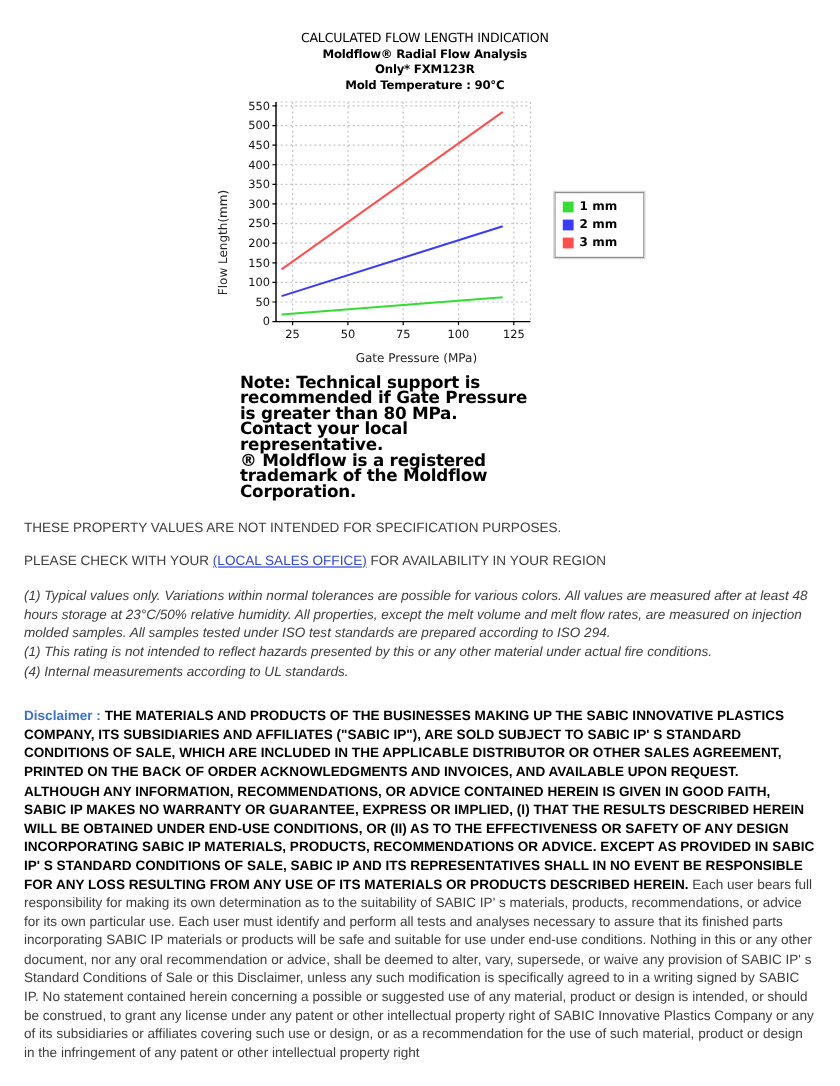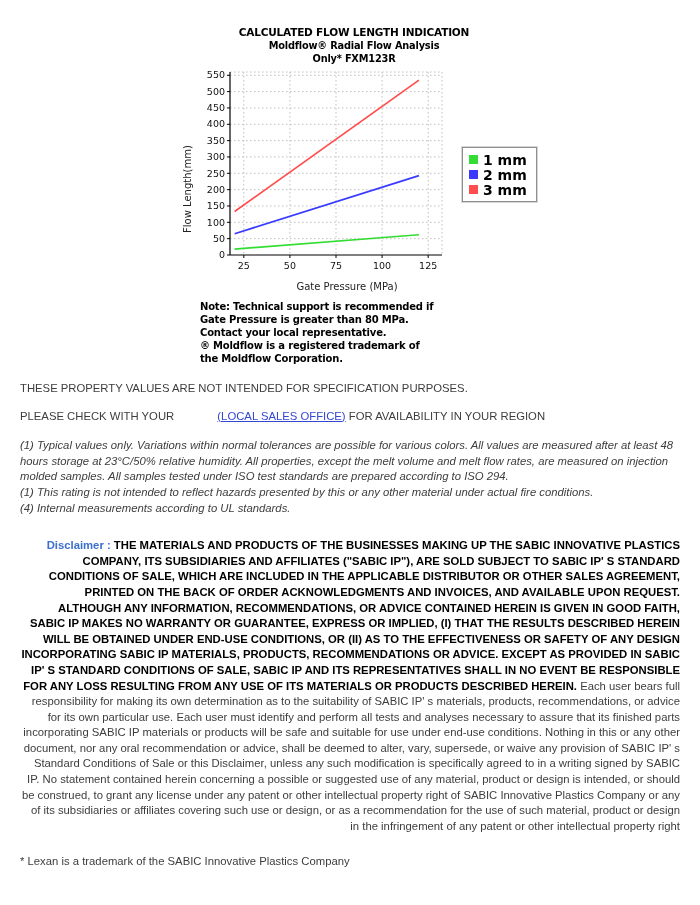--- a/index.html
+++ b/index.html
@@ -2,59 +2,60 @@
 <html><head>
 <meta charset="utf-8">
 <style>
   html,body{margin:0;padding:0;background:#ffffff;}
   body{width:700px;height:905px;overflow:hidden;font-family:"Liberation Sans",sans-serif;color:#3d3d3d;}
   .page{position:relative;width:700px;height:905px;background:#fff;}
 
   
   .figure{width:348px;margin:26px auto 0 auto;position:relative;left:4px;}
   .fig-titles{text-align:center;font-family:"DejaVu Sans",sans-serif;color:#000;}
-  .t1{font-size:10.5px;font-weight:bold;letter-spacing:-0.2px;line-height:13px;}
+  .t1{font-size:10.5px;font-weight:normal;letter-spacing:-0.2px;line-height:13px;}
   .t2{font-size:9.8px;font-weight:bold;letter-spacing:-0.2px;line-height:13px;}
   .chart-row{position:relative;display:flex;align-items:stretch;margin-top:2px;height:216px;}
   .ylabel{width:14px;display:flex;align-items:center;justify-content:center;
           writing-mode:vertical-rl;transform:rotate(180deg);
           font-family:"DejaVu Sans",sans-serif;font-size:10px;color:#222;
           padding-bottom:28px;}
   svg.chart{display:block;}
   .legend{position:absolute;left:282px;top:80px;width:62px;background:#fff;
           border:1px solid #8f8f8f;outline:1px solid #d7d7d7;padding:4px 5px 4px 6px;}
   .lg-row{display:flex;align-items:center;height:15px;}
   .sw{width:9px;height:9px;display:inline-block;margin-right:5px;flex:0 0 9px;}
-  .lg-label{font-family:"DejaVu Sans",sans-serif;font-size:14px;font-weight:bold;color:#000;}
+  .lg-label{font-family:"DejaVu Sans",sans-serif;font-size:10px;font-weight:bold;color:#000;}
   .xlabel{width:262px;margin-left:14px;padding-left:22px;box-sizing:content-box;
           text-align:center;font-family:"DejaVu Sans",sans-serif;font-size:10px;color:#222;margin-top:-2px;}
   .fig-note{margin:8px 16px 0 20px;width:240px;font-family:"DejaVu Sans",sans-serif;
-            font-size:10px;font-weight:bold;color:#000;line-height:13px;letter-spacing:-0.2px;}
+            font-size:14px;font-weight:bold;color:#000;line-height:13px;letter-spacing:-0.2px;}
 
   
   .copy{margin:0 20px;width:660px;font-size:11.3px;line-height:15.6px;}
   p.stmt{margin:16px 0 0 0;}
   p.avail{margin:12px 0 0 0;}
   a.sales-link{text-decoration:underline;}
   .notes{margin-top:14px;font-style:italic;}
-  .disclaimer{margin-top:22px;text-align:right;}
+  .disclaimer{margin-top:22px;text-align:left;}
   .disc-label{font-weight:bold;}
   .disc-bold{font-weight:bold;color:#000;}
   .footnote{margin-top:20px;}
 </style>
 </head>
 <body>
 
 <div class="page">
 
   <div class="figure">
     <div class="fig-titles">
       <div class="t1">CALCULATED FLOW LENGTH INDICATION</div>
       <div class="t2">Moldflow® Radial Flow Analysis</div>
       <div class="t2">Only*  FXM123R</div>
+      <div class="t2">Mold Temperature : 90°C</div>
     </div>
 
     <div class="chart-row">
       <div class="ylabel">Flow Length(mm)</div>
       <svg class="chart" width="262" height="216" viewBox="0 0 262 216">
           <line x1="36" y1="171.66071428571428" x2="248" y2="171.66071428571428" stroke="#bfbfbf" stroke-width="1" stroke-dasharray="1.5,2.5"></line>
           <line x1="36" y1="155.32142857142856" x2="248" y2="155.32142857142856" stroke="#bfbfbf" stroke-width="1" stroke-dasharray="1.5,2.5"></line>
           <line x1="36" y1="138.98214285714286" x2="248" y2="138.98214285714286" stroke="#bfbfbf" stroke-width="1" stroke-dasharray="1.5,2.5"></line>
           <line x1="36" y1="122.64285714285714" x2="248" y2="122.64285714285714" stroke="#bfbfbf" stroke-width="1" stroke-dasharray="1.5,2.5"></line>
           <line x1="36" y1="106.30357142857143" x2="248" y2="106.30357142857143" stroke="#bfbfbf" stroke-width="1" stroke-dasharray="1.5,2.5"></line>
@@ -130,21 +131,21 @@
 
     <div class="fig-note">
       <div>Note:  Technical support is recommended if Gate Pressure is greater than 80 MPa. Contact your local representative.</div>
       <div>® Moldflow is a registered trademark of the Moldflow Corporation.</div>
     </div>
   </div>
 
   <div class="copy">
     <p class="stmt">THESE PROPERTY VALUES ARE NOT INTENDED FOR SPECIFICATION PURPOSES.</p>
 
-    <p class="avail"><span>PLEASE CHECK WITH YOUR </span><a href="#" class="sales-link" style="color: rgb(51, 71, 210); margin-left: 40px;">(LOCAL SALES OFFICE)</a><span> FOR AVAILABILITY IN YOUR REGION</span></p>
+    <p class="avail"><span>PLEASE CHECK WITH YOUR </span><a href="#" class="sales-link" style="color: rgb(51, 71, 210);">(LOCAL SALES OFFICE)</a><span> FOR AVAILABILITY IN YOUR REGION</span></p>
 
     <div class="notes">
       <div>(1) Typical values only. Variations within normal tolerances are possible for various colors. All values are measured after at least 48 hours storage at 23°C/50% relative humidity. All properties, except the melt volume and melt flow rates, are measured on injection molded samples. All samples tested under ISO test standards are prepared according to ISO 294.</div>
       <div>(1) This rating is not intended to reflect hazards presented by this or any other material under actual fire conditions.</div>
       <div>(4) Internal measurements according to UL standards.</div>
     </div>
 
     <p class="disclaimer"><span class="disc-label" style="color: rgb(59, 111, 208);">Disclaimer :</span><span class="disc-bold"> THE MATERIALS AND PRODUCTS OF THE BUSINESSES MAKING UP THE SABIC INNOVATIVE PLASTICS COMPANY, ITS SUBSIDIARIES AND AFFILIATES ("SABIC IP"), ARE SOLD SUBJECT TO SABIC IP' S STANDARD CONDITIONS OF SALE, WHICH ARE INCLUDED IN THE APPLICABLE DISTRIBUTOR OR OTHER SALES AGREEMENT, PRINTED ON THE BACK OF ORDER ACKNOWLEDGMENTS AND INVOICES, AND AVAILABLE UPON REQUEST. ALTHOUGH ANY INFORMATION, RECOMMENDATIONS, OR ADVICE CONTAINED HEREIN IS GIVEN IN GOOD FAITH, SABIC IP MAKES NO WARRANTY OR GUARANTEE, EXPRESS OR IMPLIED, (I) THAT THE RESULTS DESCRIBED HEREIN WILL BE OBTAINED UNDER END-USE CONDITIONS, OR (II) AS TO THE EFFECTIVENESS OR SAFETY OF ANY DESIGN INCORPORATING SABIC IP MATERIALS, PRODUCTS, RECOMMENDATIONS OR ADVICE. EXCEPT AS PROVIDED IN SABIC IP' S STANDARD CONDITIONS OF SALE, SABIC IP AND ITS REPRESENTATIVES SHALL IN NO EVENT BE RESPONSIBLE FOR ANY LOSS RESULTING FROM ANY USE OF ITS MATERIALS OR PRODUCTS DESCRIBED HEREIN.</span><span class="disc-body"> Each user bears full responsibility for making its own determination as to the suitability of SABIC IP' s materials, products, recommendations, or advice for its own particular use. Each user must identify and perform all tests and analyses necessary to assure that its finished parts incorporating SABIC IP materials or products will be safe and suitable for use under end-use conditions. Nothing in this or any other document, nor any oral recommendation or advice, shall be deemed to alter, vary, supersede, or waive any provision of SABIC IP' s Standard Conditions of Sale or this Disclaimer, unless any such modification is specifically agreed to in a writing signed by SABIC IP. No statement contained herein concerning a possible or suggested use of any material, product or design is intended, or should be construed, to grant any license under any patent or other intellectual property right of SABIC Innovative Plastics Company or any of its subsidiaries or affiliates covering such use or design, or as a recommendation for the use of such material, product or design in the infringement of any patent or other intellectual property right</span></p>
 
     <p class="footnote">* Lexan is a trademark of the SABIC Innovative Plastics Company</p>

